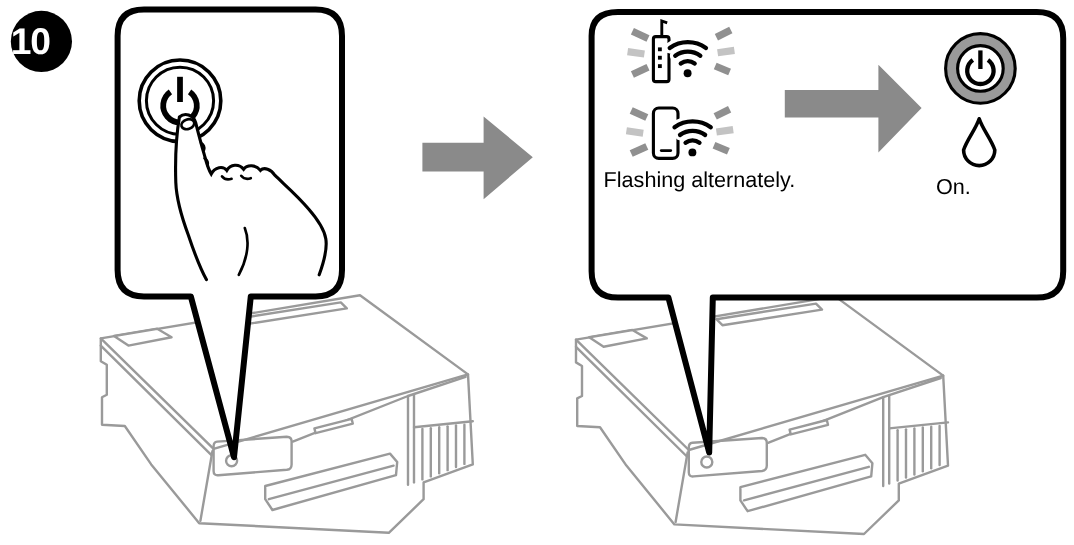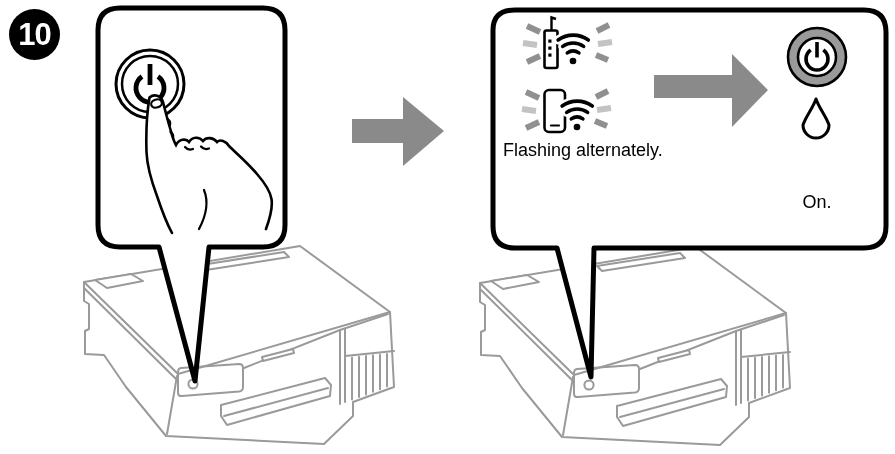--- a/index.html
+++ b/index.html
@@ -8,27 +8,27 @@
     width:895px;height:454px;
     background:#ffffff;
     font-family:"Liberation Sans", sans-serif;
     overflow:hidden;
   }
   .art{position:absolute;left:0;top:0;width:895px;height:454px;}
   .badge{
     position:absolute;left:9px;top:9px;width:51px;height:51px;
     background:#000000;border-radius:50%;
     color:#ffffff;font-size:31px;font-weight:700;letter-spacing:-1px;
-    line-height:51px;text-align:center;
+    line-height:51px;text-align:left;
   }
   .caption{
     position:absolute;color:#000000;font-size:18px;white-space:nowrap;
   }
   .caption.flashing{left:503px;top:140px;}
-  .caption.on{left:780px;top:146px;width:74px;text-align:center;margin-top:46px;}
+  .caption.on{left:780px;top:146px;width:74px;text-align:left;}
 </style>
 </head>
 <body>
 
 <div class="stage">
 
   <svg class="art" viewBox="0 0 895 454">
     <defs>
       <g id="printer-art" stroke="#9a9a9a" stroke-width="2" fill="#ffffff" stroke-linejoin="round" stroke-linecap="round">
 

